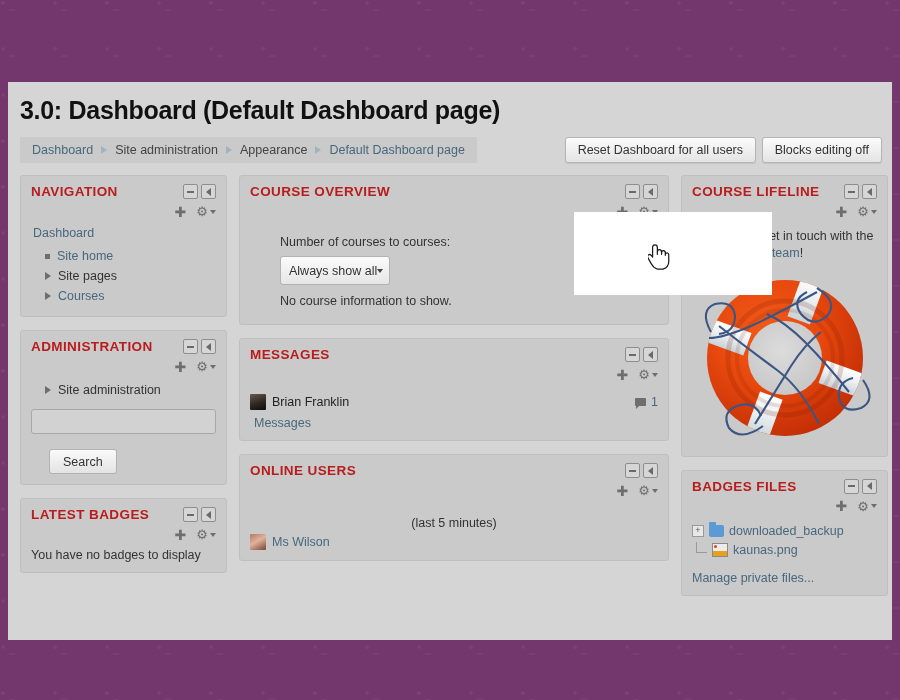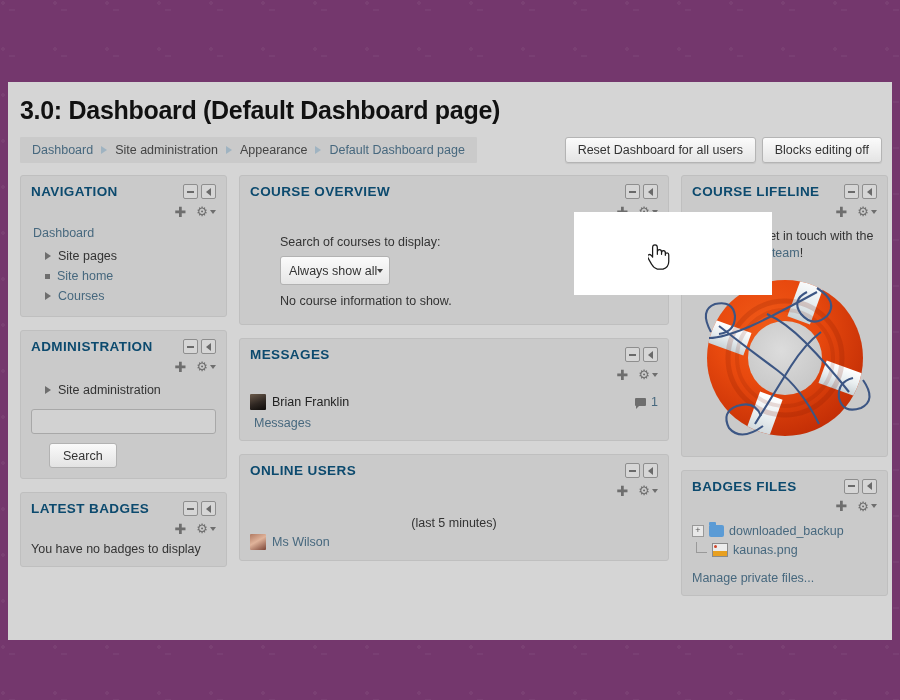--- a/index.html
+++ b/index.html
@@ -119,21 +119,21 @@
     position: relative;
   }
   .block-head {
     display: flex;
     justify-content: space-between;
     align-items: flex-start;
   }
   .block-title {
     font-size: 13.5px;
     font-weight: bold;
-    color: #0c4a6e;
+    color: #b91c1c;
     letter-spacing: 0.4px;
   }
   .head-icons { display: flex; gap: 3px; }
   .sq-icon {
     width: 13px; height: 13px;
     border: 1px solid #8e8e8e;
     background: #d6d6d6;
     border-radius: 2px;
     display: flex; align-items: center; justify-content: center;
     cursor: pointer;
@@ -189,21 +189,21 @@
     height: 25px;
     background: #d2d2d2;
     border: 1px solid #a8a8a8;
     border-radius: 3px;
     margin-top: 9px;
     font-size: 12.5px;
     padding: 0 6px;
     font-family: "Liberation Sans", sans-serif;
   }
   .search-btn {
-    margin-top: 9px;
+    margin-top: 15px;
     margin-left: 18px;
     height: 25px;
     padding: 0 13px;
     background: linear-gradient(#fafafa, #e3e3e3);
     border: 1px solid #b2b2b2;
     border-radius: 3px;
     font-size: 12.5px;
     color: #333;
     font-family: "Liberation Sans", sans-serif;
     cursor: pointer;
@@ -361,26 +361,26 @@
           <span class="move-icon">✚</span>
           <span class="gear-wrap">
             <span class="gear-icon">⚙</span>
             <span class="caret-down"></span>
           </span>
         </div>
         <div class="block-body">
           <div class="nav-root lnk">Dashboard</div>
           <ul class="navlist">
             <li>
+              <span class="bullet-sq"></span>
+              <span class="lnk">Site home</span>
+            </li>
+            <li>
               <span class="bullet-tri"></span>
               <span>Site pages</span>
-            </li>
-            <li>
-              <span class="bullet-sq"></span>
-              <span class="lnk">Site home</span>
             </li>
             <li>
               <span class="bullet-tri"></span>
               <span class="lnk">Courses</span>
             </li>
           </ul>
         </div>
       </div>
 
       <div class="block">
@@ -455,21 +455,21 @@
           </div>
         </div>
         <div class="edit-icons">
           <span class="move-icon">✚</span>
           <span class="gear-wrap">
             <span class="gear-icon">⚙</span>
             <span class="caret-down"></span>
           </span>
         </div>
         <div class="block-body">
-          <div class="co-label">Search of courses to display:</div>
+          <div class="co-label">Number of courses to courses:</div>
           <div class="co-select">
             <span>Always show all</span>
             <span class="caret-down"></span>
           </div>
           <div class="co-note">No course information to show.</div>
         </div>
       </div>
 
       <div class="block">
         <div class="block-head">

